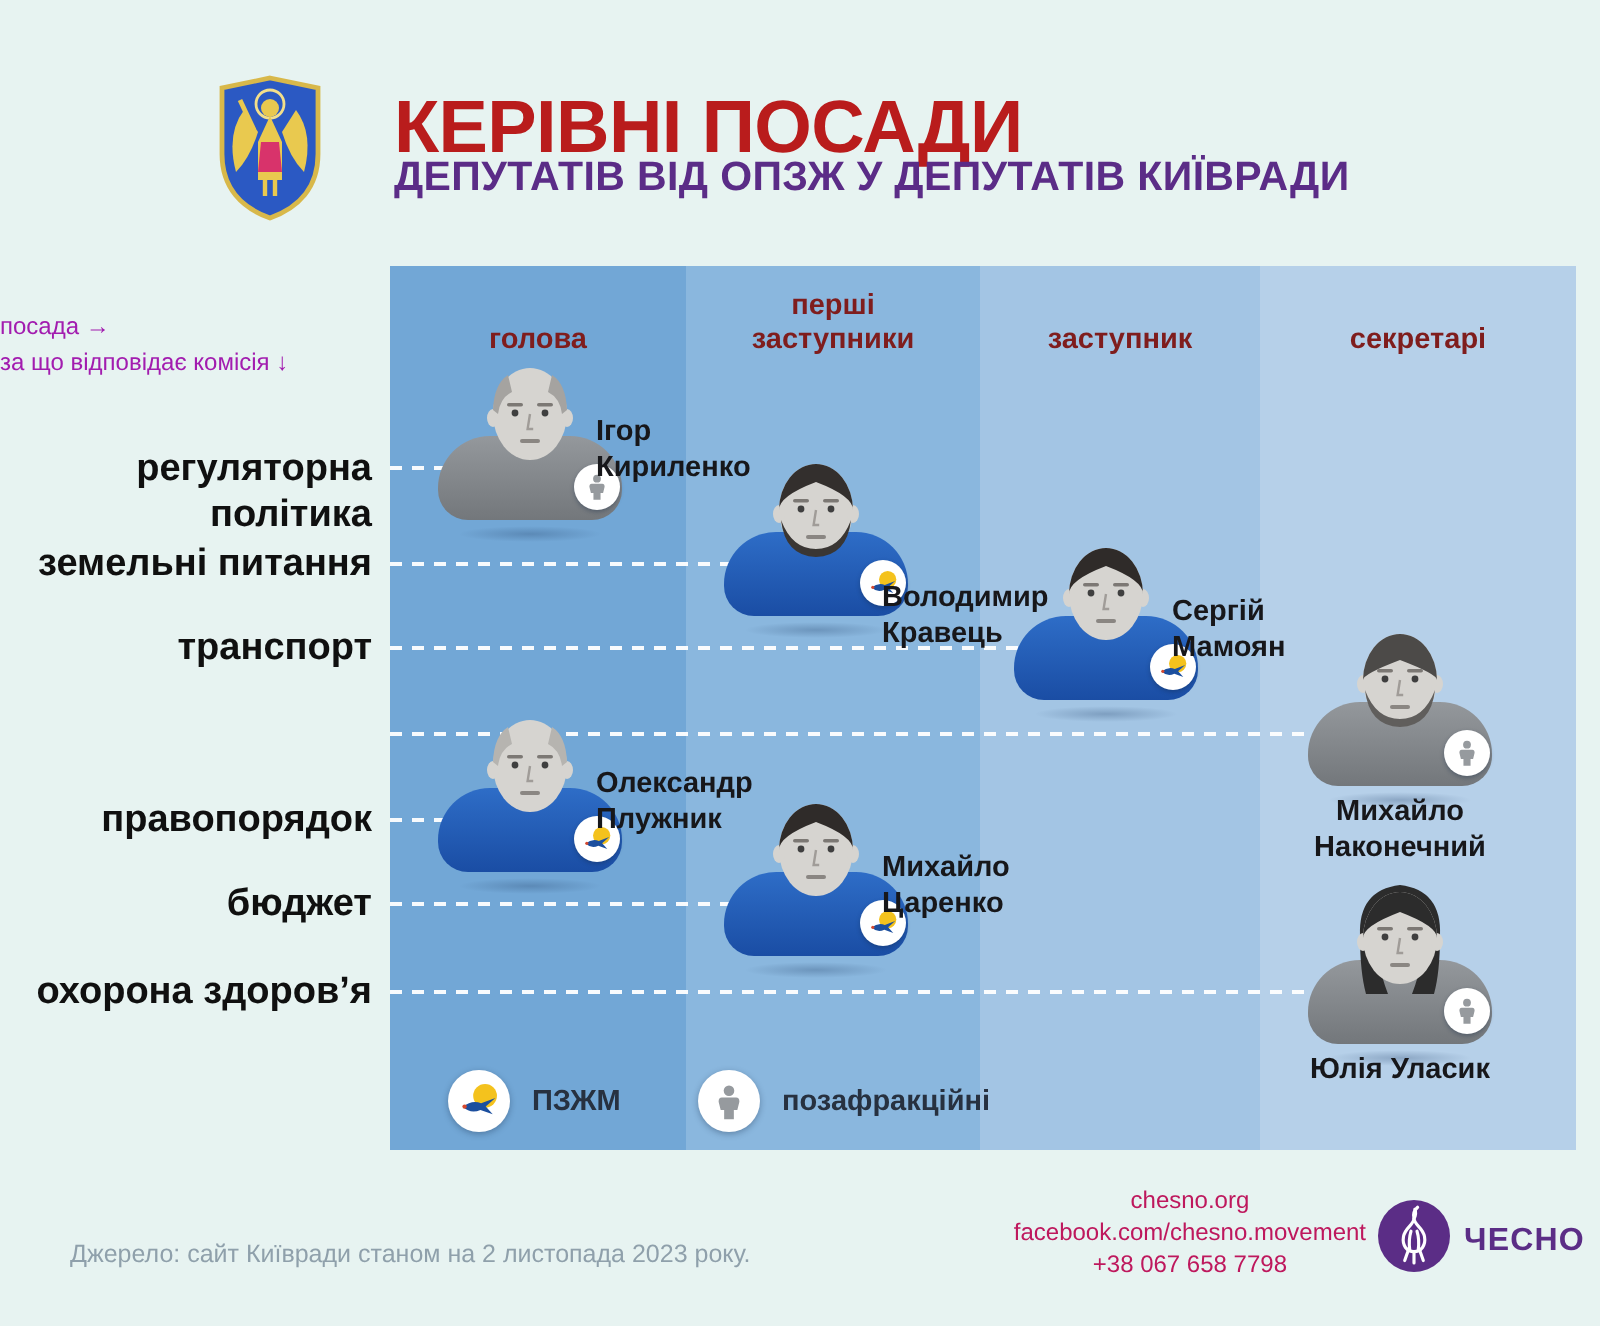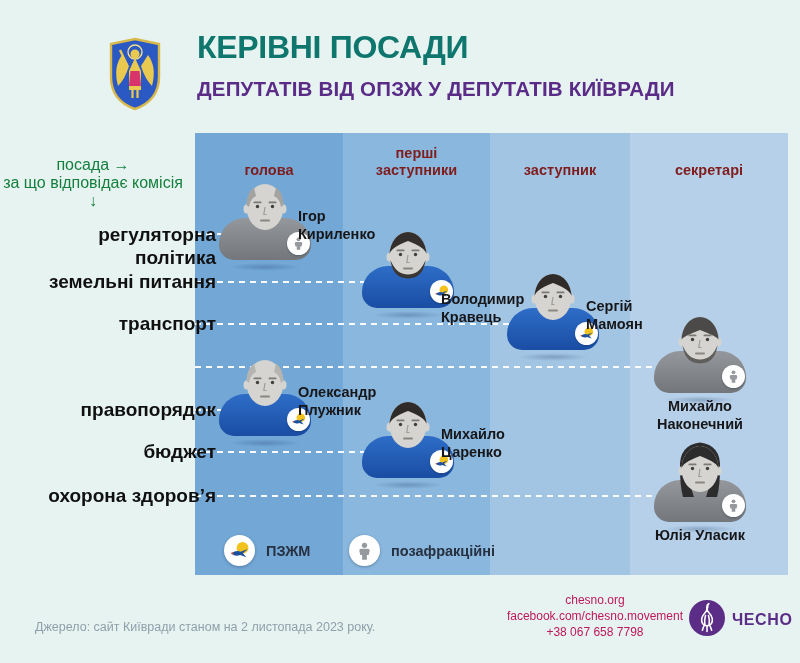--- a/index.html
+++ b/index.html
@@ -1,31 +1,31 @@
 <!DOCTYPE html>
 <html><head>
 <meta charset="utf-8">
 <style>
   html,body{margin:0;padding:0;background:#e7f3f1;}
   .canvas{position:relative;width:800px;height:663px;background:#e7f3f1;overflow:hidden;
           font-family:"Liberation Sans","DejaVu Sans",sans-serif;}
   .coa{position:absolute;left:106px;top:37px;}
-  .title{position:absolute;left:197px;top:29px;font-size:32px;font-weight:800;color:#0f766e;letter-spacing:-0.3px;}
+  .title{position:absolute;left:197px;top:43px;font-size:37px;font-weight:800;color:#b91c1c;letter-spacing:-0.3px;}
   .subtitle{position:absolute;left:197px;top:77px;font-size:20.5px;font-weight:700;color:#5b2c87;letter-spacing:0.2px;}
-  .hint{position:absolute;left:0;width:186px;text-align:center;font-size:16px;color:#15803d;}
+  .hint{position:absolute;left:0;width:186px;text-align:left;font-size:12px;color:#a21caf;}
   .hint-pos{top:156px;}
   .hint-row{top:174px;}
   .table{position:absolute;left:195px;top:133px;width:593px;height:442px;}
   .col{position:absolute;top:0;height:100%;}
   .col-header{position:absolute;top:0;left:0;right:0;height:46px;display:flex;align-items:flex-end;justify-content:center;
               text-align:center;font-size:14.5px;font-weight:700;color:#7f1d1d;white-space:pre-line;line-height:1.18;}
   .dash{position:absolute;height:2px;
         background:repeating-linear-gradient(90deg,rgba(255,255,255,.95) 0 6px,rgba(255,255,255,0) 6px 11px);}
   .row-label{position:absolute;left:0;width:186px;text-align:right;font-size:19px;font-weight:700;color:#101010;
-             line-height:1.22;white-space:pre-line;transform:translateY(-50%);margin-left:30px;}
+             line-height:1.22;white-space:pre-line;transform:translateY(-50%);}
   .person{position:absolute;width:96px;height:88px;}
   .person .body{position:absolute;left:2px;right:2px;bottom:2px;height:42px;border-radius:26px 26px 15px 15px;}
   .body.blue{background:linear-gradient(180deg,#2e6dc7 0%,#1a4da4 100%);}
   .body.gray{background:linear-gradient(180deg,#94989c 0%,#73777b 100%);}
   .person .head{position:absolute;left:50%;top:0;transform:translateX(-50%);width:56px;height:62px;}
   .person .badge{position:absolute;right:3px;bottom:7px;width:23px;height:23px;border-radius:50%;background:#fff;
                  box-shadow:0 1px 2px rgba(20,40,70,.35);display:flex;align-items:center;justify-content:center;}
   .person .refl{position:absolute;left:12px;right:12px;bottom:-9px;height:8px;border-radius:50%;
                 background:radial-gradient(ellipse at center,rgba(40,70,110,.30),rgba(40,70,110,0) 70%);}
   .pname{position:absolute;font-size:14.5px;font-weight:700;color:#17171a;line-height:1.22;white-space:pre-line;}

